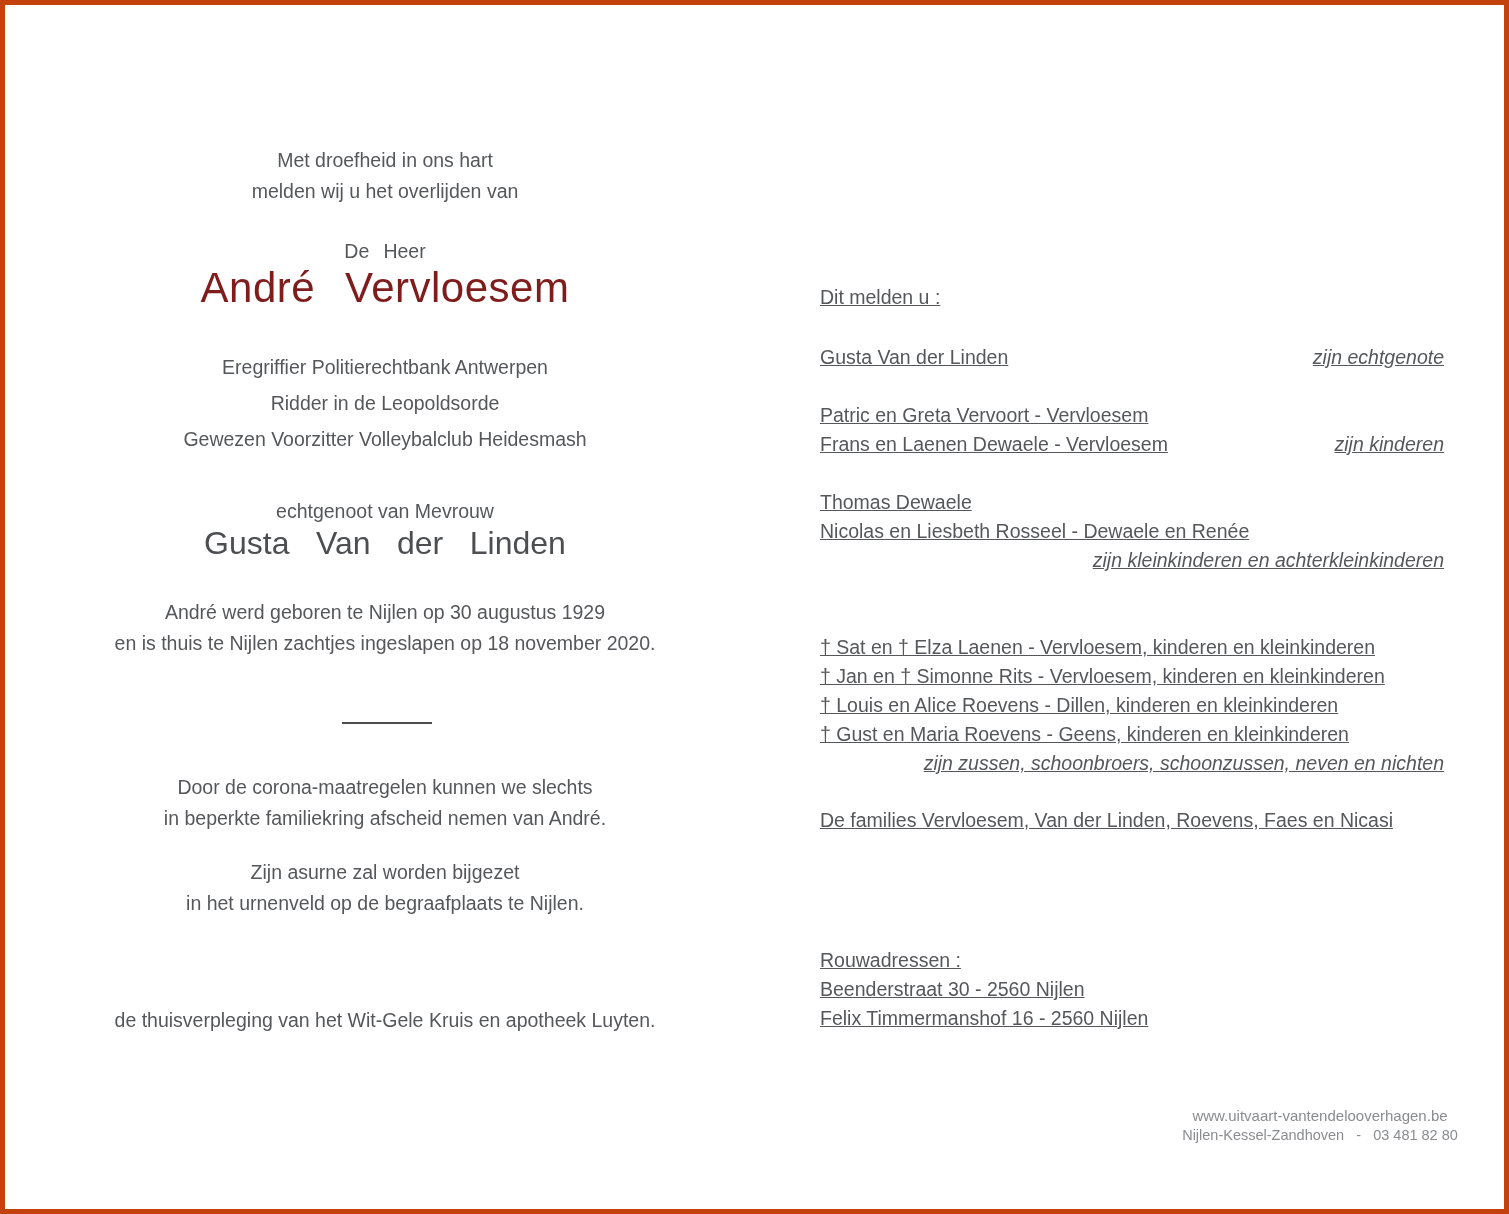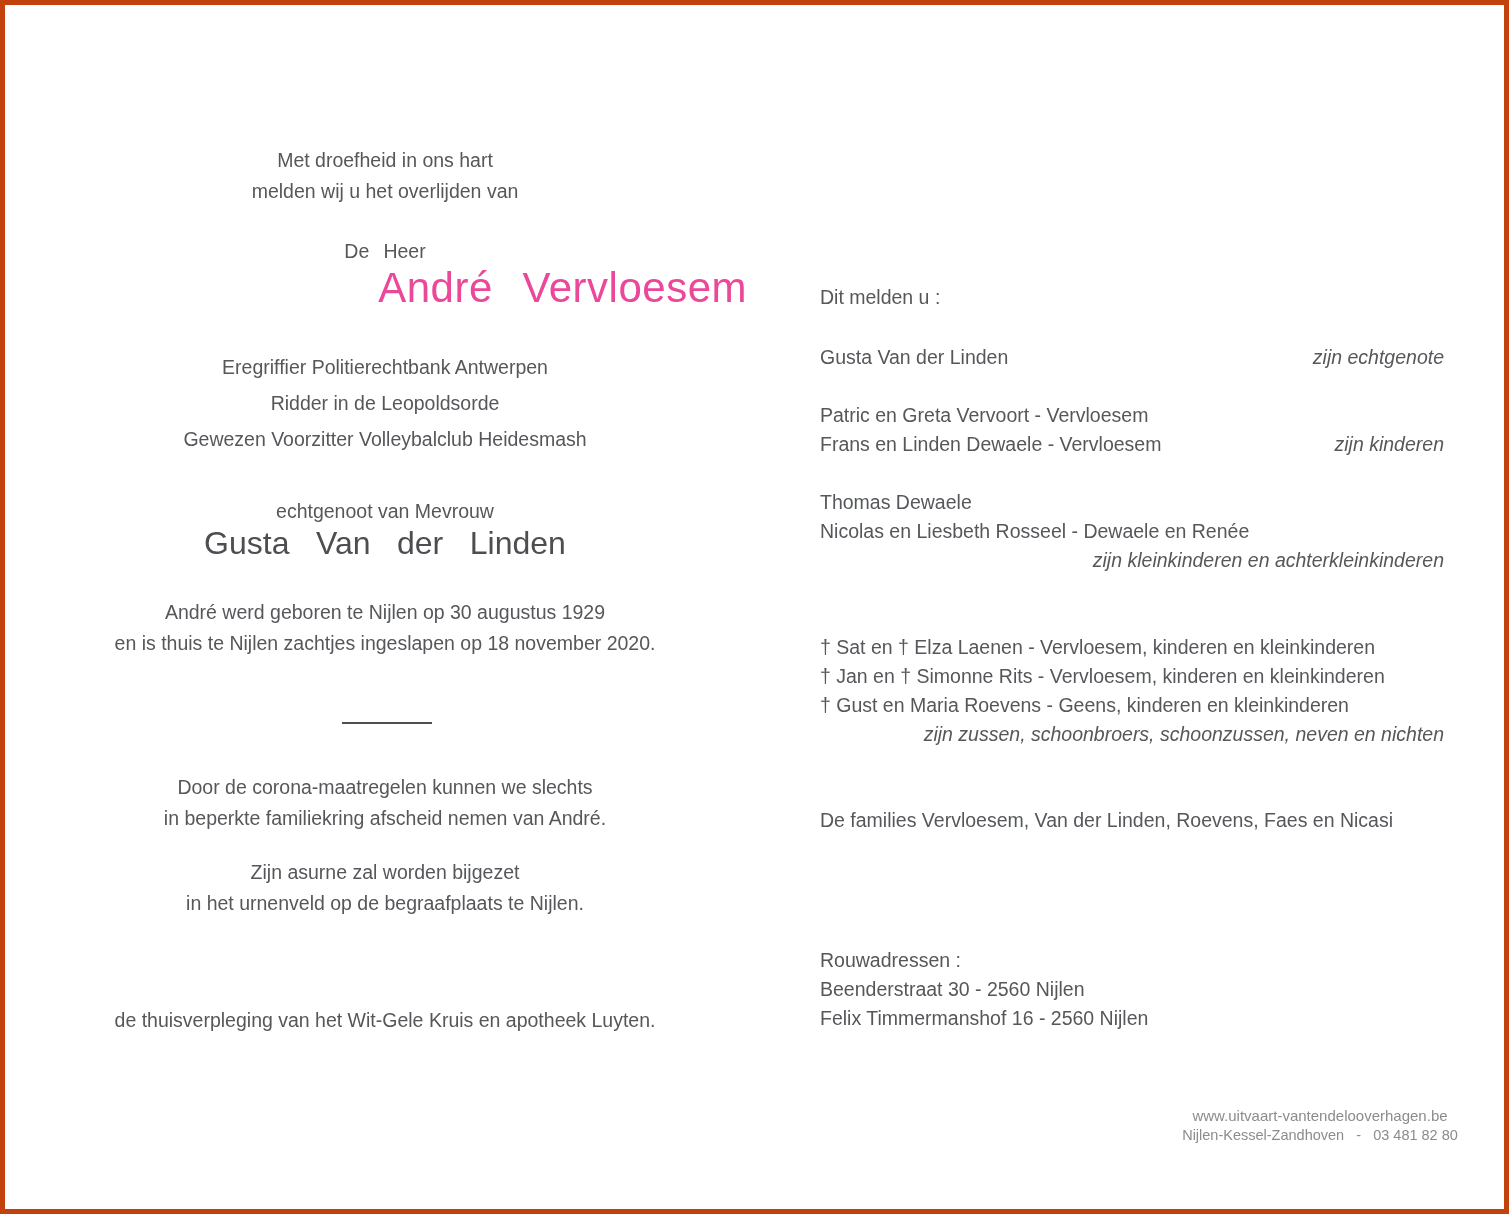--- a/index.html
+++ b/index.html
@@ -17,37 +17,36 @@
   }
   .abs { position: absolute; }
   
   .lcol { left: 18px; width: 724px; text-align: center; }
   .line { line-height: 31px; }
   .salutation { line-height: 31px; word-spacing: 0.45em; }
   .deceased-name {
     font-size: 42px;
     line-height: 50px;
     word-spacing: 0.42em;
-    color: #ec4899;
+    color: #7f1d1d;
     letter-spacing: 0.5px;
-    text-align: right;
   }
   .titles .line { line-height: 36px; }
   .spouse-name {
     font-size: 32px;
     line-height: 40px;
     word-spacing: 0.55em;
     color: #4c4e51;
   }
   .divider {
     left: 337px; top: 717px; width: 90px; height: 0;
     border-top: 2px solid #4c4e50;
   }
   
-  .rcol { left: 815px; width: 624px; text-align: left; }
+  .rcol { left: 815px; width: 624px; text-align: left; text-decoration: underline; }
   .row { line-height: 29px; }
   .flexrow { display: flex; justify-content: space-between; align-items: baseline; line-height: 29px; }
   .relation { font-style: italic; }
   .relation-line { text-align: right; line-height: 29px; font-style: italic; }
   .footer {
     left: 1105px; top: 1101px; width: 420px;
     text-align: center;
     color: #8a8c8f;
     font-size: 15px;
     line-height: 19.5px;
@@ -102,34 +101,35 @@
   <div class="abs rcol row" style="top:278px">Dit melden u :</div>
 
   <div class="abs rcol flexrow" style="top:338px">
     <span>Gusta Van der Linden</span>
     <span class="relation">zijn echtgenote</span>
   </div>
 
   <div class="abs rcol" style="top:396px">
     <div class="row">Patric en Greta Vervoort - Vervloesem</div>
     <div class="flexrow">
-      <span>Frans en Linden Dewaele - Vervloesem</span>
+      <span>Frans en Laenen Dewaele - Vervloesem</span>
       <span class="relation">zijn kinderen</span>
     </div>
   </div>
 
   <div class="abs rcol" style="top:483px">
     <div class="row">Thomas Dewaele</div>
     <div class="row">Nicolas en Liesbeth Rosseel - Dewaele en Renée</div>
     <div class="relation-line">zijn kleinkinderen en achterkleinkinderen</div>
   </div>
 
   <div class="abs rcol" style="top:628px">
     <div class="row">† Sat en † Elza Laenen - Vervloesem, kinderen en kleinkinderen</div>
     <div class="row">† Jan en † Simonne Rits - Vervloesem, kinderen en kleinkinderen</div>
+    <div class="row">† Louis en Alice Roevens - Dillen, kinderen en kleinkinderen</div>
     <div class="row">† Gust en Maria Roevens - Geens, kinderen en kleinkinderen</div>
     <div class="relation-line">zijn zussen, schoonbroers, schoonzussen, neven en nichten</div>
   </div>
 
   <div class="abs rcol row" style="top:801px">De families Vervloesem, Van der Linden, Roevens, Faes en Nicasi</div>
 
   <div class="abs rcol" style="top:941px">
     <div class="row">Rouwadressen :</div>
     <div class="row">Beenderstraat 30 - 2560 Nijlen</div>
     <div class="row">Felix Timmermanshof 16 - 2560 Nijlen</div>

